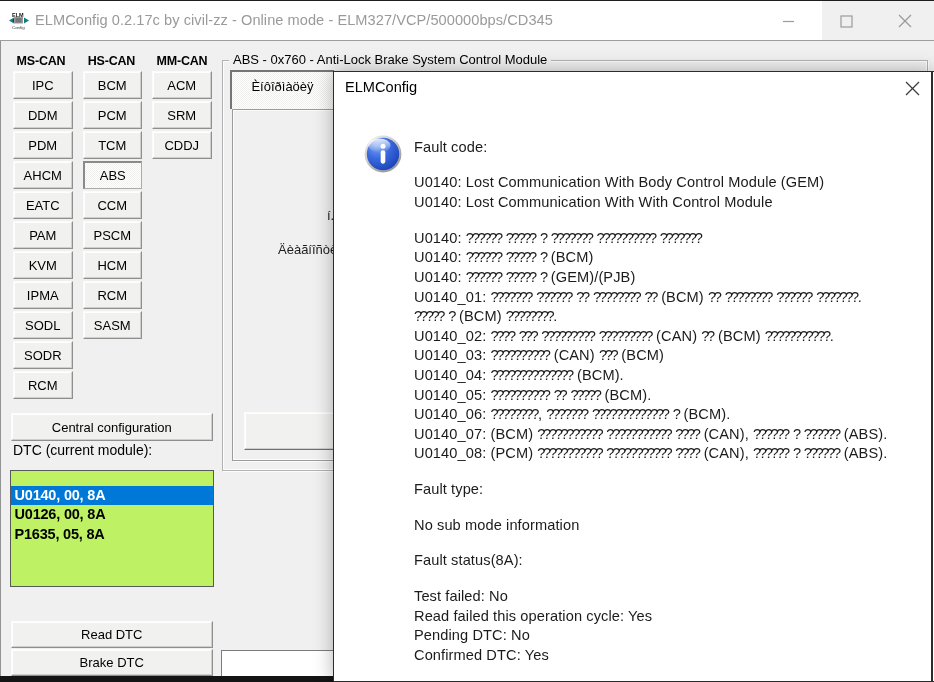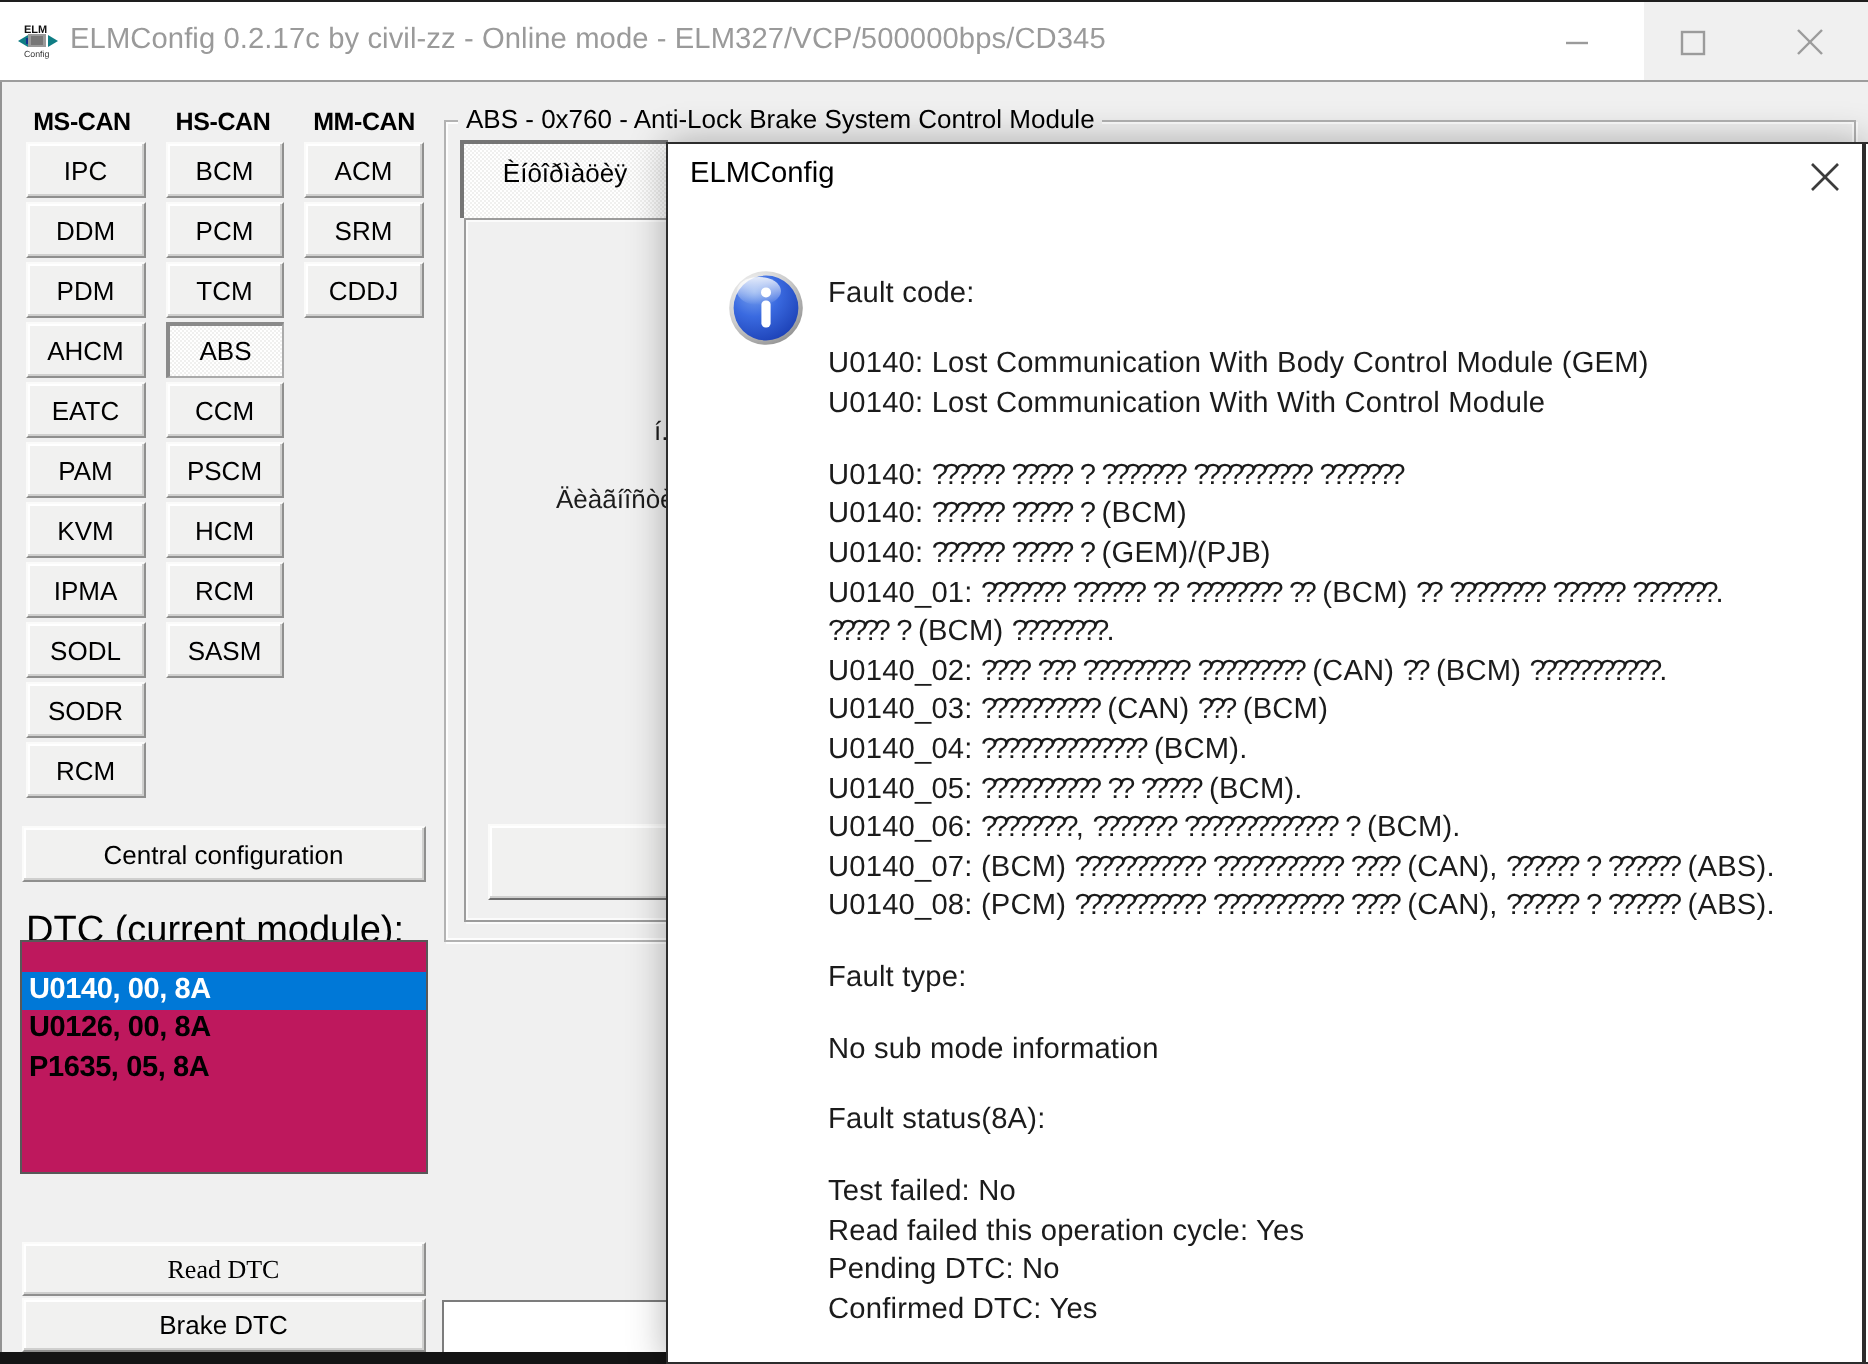--- a/index.html
+++ b/index.html
@@ -50,26 +50,26 @@
   }
   .wide-btn{
     left:10.5px;width:202.5px;height:28px;box-sizing:border-box;
     background:#f1f1f0;
     border:1px solid;border-color:#fbfbfa #8f8f8e #8f8f8e #fbfbfa;
     box-shadow:inset -1px -1px 0 #cfcfce, inset 1px 1px 0 #ffffff;
     display:flex;align-items:center;justify-content:center;
     font-size:13px;color:#000;
   }
   #central-config{top:413px;}
-  #read-dtc{top:621px;height:27px;font-family:Liberation Serif, serif;}
+  #read-dtc{top:621px;height:27px;}
   #clear-dtc{top:648.5px;height:27px;}
-  #dtc-label{left:13px;top:455px;font-size:19px;color:#000;}
+  #dtc-label{left:13px;top:442px;font-size:14px;color:#000;}
   #dtc-listbox{
     left:9.5px;top:469.5px;width:204px;height:117px;box-sizing:border-box;
-    background:#be185d;border:1px solid #585858;padding-top:15px;
+    background:#bef264;border:1px solid #585858;padding-top:15px;
   }
   .dtc-item{
     height:19.7px;line-height:19.7px;padding-left:4px;
     font-size:14.5px;font-weight:bold;color:#000;white-space:pre;letter-spacing:-0.2px;
   }
   .dtc-item.selected{background:var(--selection-blue,#0078d7);color:#fff;}
 
   
   #group-box{
     left:222px;top:60px;width:706px;height:410.5px;box-sizing:border-box;

